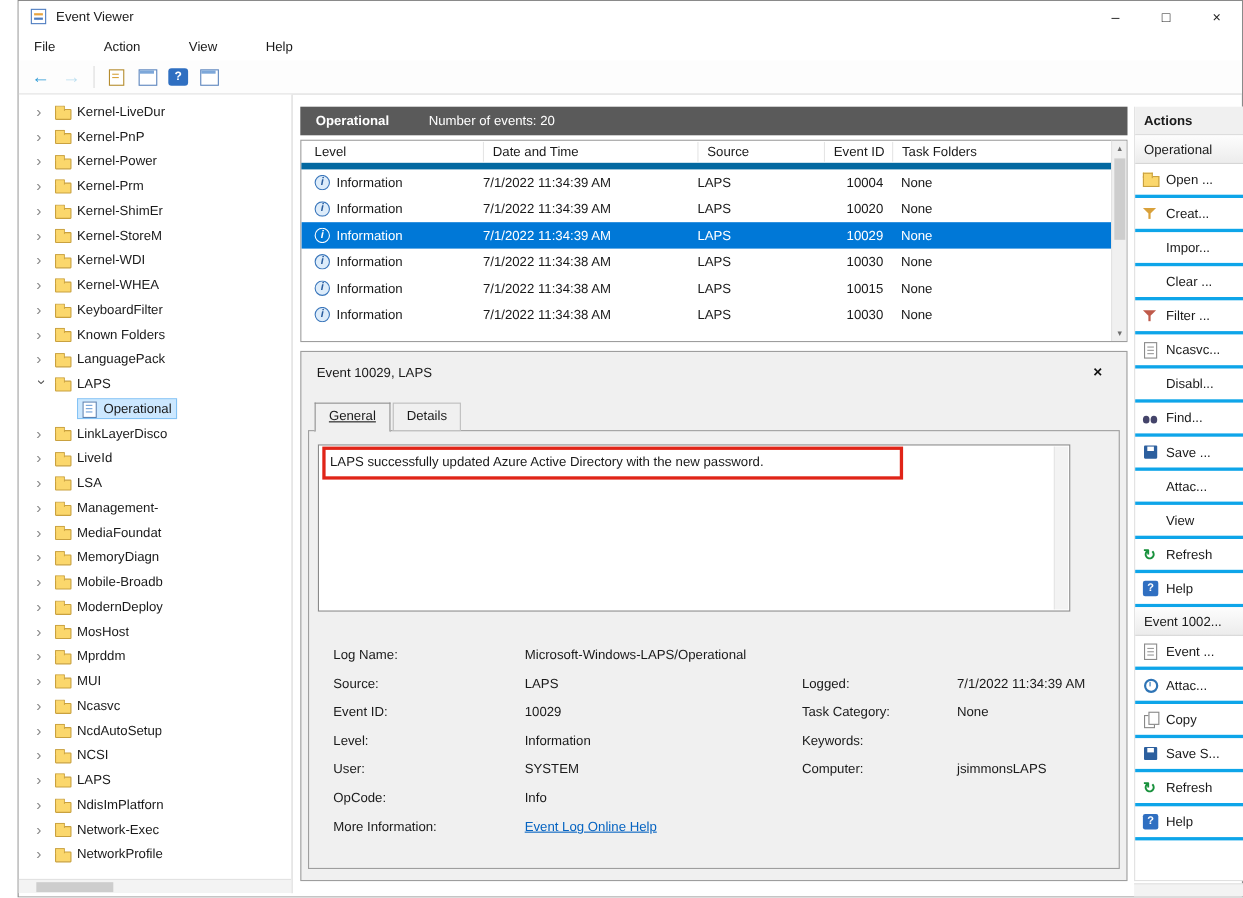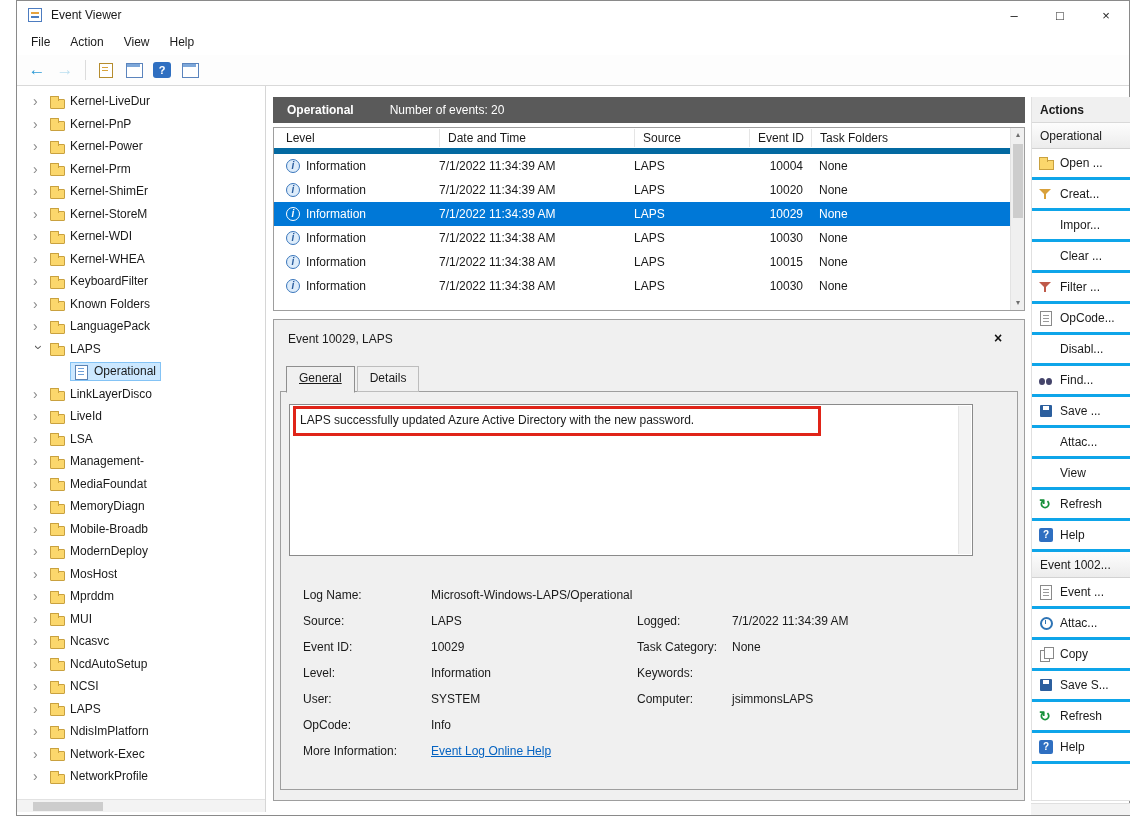--- a/index.html
+++ b/index.html
@@ -10,21 +10,21 @@
   
   .titlebar { position:absolute; left:0; top:0; right:0; height:28px; background:#fff; display:flex; align-items:center; }
   .app-icon { width:16px; height:16px; margin:0 8px 0 10px; position:relative; }
   .app-icon::before { content:""; position:absolute; inset:1px; background:#fff; border:1px solid #4d7cc0; }
   .app-icon::after { content:""; position:absolute; left:4px; top:5px; width:8px; height:2px; background:#e8a33d; box-shadow:0 4px 0 #4d7cc0; }
   .title-text { font-size:12px; }
   .win-controls { margin-left:auto; display:flex; height:100%; }
   .win-btn { width:46px; height:100%; display:flex; align-items:center; justify-content:center; font-size:13px; color:#222; cursor:default; }
 
   
-  .menubar { position:absolute; left:0; top:28px; right:0; height:26px; background:#fff; display:flex; align-items:center; padding-left:4px; }
+  .menubar { position:absolute; left:0; top:28px; right:0; height:26px; background:#fff; display:flex; align-items:center; padding-left:4px;gap:24px; }
   .menu-item { padding:0 10px; height:22px; line-height:22px; }
 
   
   .toolbar { position:absolute; left:0; top:54px; right:0; height:31px; background:#fdfdfd; border-bottom:1px solid #d9d9d9; display:flex; align-items:center; padding-left:8px; gap:4px; }
   .tb-btn { width:24px; height:24px; display:flex; align-items:center; justify-content:center; border:1px solid transparent; }
   .tb-back { color:#2e9bd6; font-size:17px; font-weight:bold; }
   .tb-fwd { color:#bcdff0; font-size:17px; font-weight:bold; }
   .tb-sep { width:1px; height:20px; background:#dcdcdc; margin:0 4px; }
   .tb-shape { position:relative; width:18px; height:16px; }
   .tb-doc::before { content:""; position:absolute; left:2px; top:1px; width:12px; height:13px; background:#fff; border:1px solid #b58c2e; }
@@ -80,21 +80,21 @@
   .dp-title { position:absolute; left:14px; top:12px; }
   .dp-close { position:absolute; right:16px; top:8px; font-weight:bold; font-size:14px; color:#111; width:20px; height:20px; text-align:center; line-height:20px; }
   .tabs { position:absolute; left:12px; top:46px; height:26px; display:flex; z-index:3; }
   .tab { padding:4px 12px 3px; border:1px solid #bdbdbd; background:#f0f0f0; margin-right:2px; }
   .tab.active { border-color:#8f8f8f; border-bottom:1px solid #f0f0f0; margin-bottom:-1px;text-decoration:underline; }
   .tabbox { position:absolute; left:6px; right:6px; top:71px; bottom:10px; border:1px solid #9e9e9e; background:#f0f0f0; }
   .msg-box { position:absolute; left:8px; top:12px; width:684px; height:152px; background:#fff; border:1px solid #8a8a8a; padding:8px 24px 8px 10px; }
   .msg-scroll { position:absolute; right:1px; top:1px; bottom:1px; width:13px; background:#f3f3f3; border-left:1px solid #e5e5e5; }
   .annotation-box { position:absolute; left:12px; top:14px; width:528px; height:30px; border:3px solid #e02418; z-index:5; pointer-events:none; }
   .fields { position:absolute; left:0; right:0; top:196px; }
-  .field-row { display:grid; grid-template-columns:128px 206px 95px 1fr; height:26px; align-items:start; padding-left:22px; }
+  .field-row { display:grid; grid-template-columns:128px 206px 95px 1fr; height:26px; align-items:start; padding-left:22px;gap:46px; }
   .fv a, .link-text { color:#0563c1; text-decoration:underline; }
 
   
   .actions { position:absolute; left:1014px; top:96px; width:114px; height:704px; background:#fff; border:1px solid #e0e0e0; border-top:none; }
   .actions-title { height:26px; line-height:26px; font-weight:bold; padding-left:8px; background:#f0f0f0; border-bottom:1px solid #d9d9d9; }
   .act-section { height:26px; display:flex; align-items:center; padding:0 6px 0 8px; background:linear-gradient(#fdfdfd,#ececec); border-bottom:1px solid #d2d2d2; }
   .act-section .collapse { margin-left:auto; font-size:8px; color:#555; }
   .act-item { height:31px; display:flex; align-items:center; gap:6px; padding:0 4px 0 6px; border-bottom:3px solid #0ea5e9; white-space:nowrap; }
   .act-label { overflow:hidden; }
   .act-arrow { margin-left:auto; font-size:8px; color:#555; }
@@ -624,21 +624,21 @@
       </div>
 
       <div class="act-item">
         <span class="ic funnel"></span>
         <span class="act-label">Filter ...</span>
         <span class="act-arrow"></span>
       </div>
 
       <div class="act-item">
         <span class="ic props"></span>
-        <span class="act-label">OpCode...</span>
+        <span class="act-label">Ncasvc...</span>
         <span class="act-arrow"></span>
       </div>
 
       <div class="act-item">
         <span class="ic none"></span>
         <span class="act-label">Disabl...</span>
         <span class="act-arrow"></span>
       </div>
 
       <div class="act-item">

